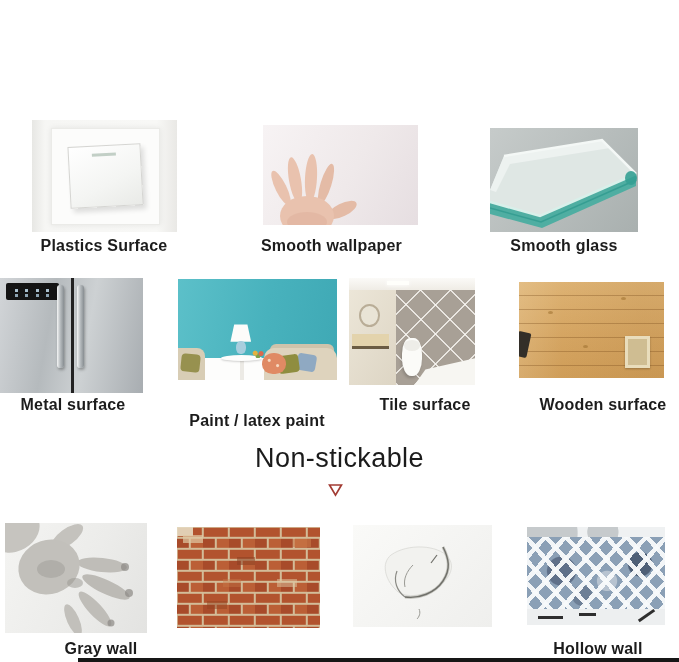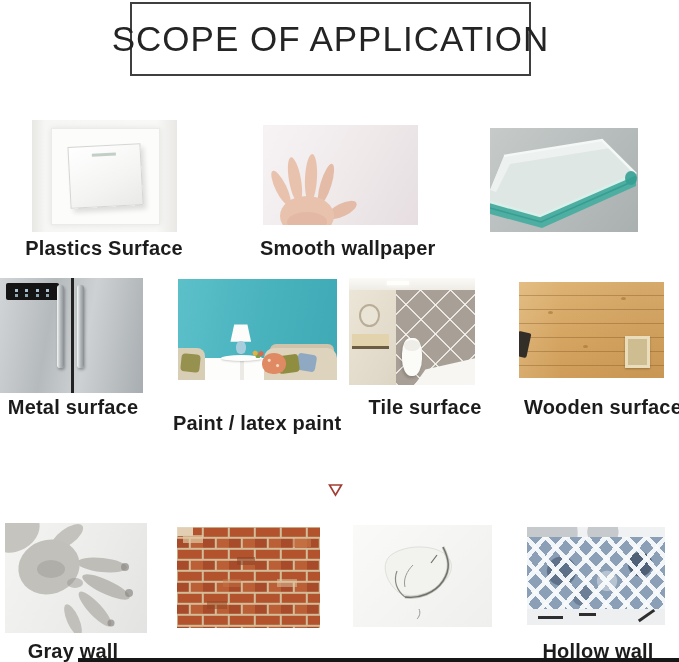--- a/index.html
+++ b/index.html
@@ -7,21 +7,21 @@
           font-family:"Liberation Sans",sans-serif;}
 
   
   .title-box{position:absolute;left:130px;top:2px;width:401px;height:74px;
              border:2px solid #3f3f3f;display:flex;align-items:center;justify-content:center;
              box-sizing:border-box;background:#fff;}
   .title-text{font-size:35px;letter-spacing:1px;color:#242424;font-weight:400;white-space:nowrap;}
 
   
   .ph{position:absolute;overflow:hidden;}
-  .lbl{position:absolute;height:20px;text-align:center;font-size:20px;font-weight:600;
+  .lbl{position:absolute;height:20px;text-align:center;font-size:16px;font-weight:600;
        color:#1c1c1c;letter-spacing:.2px;white-space:nowrap;}
 
   
   .ns-heading{position:absolute;left:0;top:443px;width:679px;text-align:center;
               font-size:27px;font-weight:400;color:#1b1b1b;letter-spacing:.4px;}
   .ns-triangle{position:absolute;left:327px;top:483px;width:17px;height:15px;}
 
   
   .switch-bg{background:linear-gradient(90deg,#e7e7e4 0%,#f6f6f4 9%,#f8f8f6 86%,#e9e8e5 100%);}
   .switch-plate{position:absolute;left:13%;top:7%;width:74%;height:85%;background:#fcfcfb;
@@ -133,23 +133,20 @@
   .hollow-bottom{position:absolute;bottom:0;left:0;right:0;height:16%;background:#edeff0;}
   .hollow-mark{position:absolute;height:3px;background:#2e2e2e;}
 
   .bottom-strip{position:absolute;left:78px;top:658px;width:601px;height:4px;background:#161616;}
 </style>
 </head>
 <body>
 
 <div class="canvas">
 
-  <div class="title-box">
-    <div class="title-text">SCOPE OF APPLICATION</div>
-  </div>
 
   <div class="ph switch-bg" style="left:32px;top:120px;width:145px;height:112px;">
     <div class="switch-plate">
       <div class="switch-rocker">
         <div class="switch-indicator"></div>
       </div>
     </div>
   </div>
   <div class="lbl" style="left:24px;top:237px;width:160px;">Plastics Surface</div>
 
@@ -157,33 +154,34 @@
     <svg style="position:absolute;left:4px;bottom:-3px;" width="100" height="88" viewBox="0 0 100 88">
       <ellipse cx="14" cy="48" rx="5.5" ry="19" fill="#e9c2ae" transform="rotate(-26 14 48)"></ellipse>
       <ellipse cx="28" cy="40" rx="6" ry="23" fill="#e9c2ae" transform="rotate(-10 28 40)"></ellipse>
       <ellipse cx="44" cy="38" rx="6" ry="24" fill="#e9c2ae" transform="rotate(3 44 38)"></ellipse>
       <ellipse cx="59" cy="44" rx="5.5" ry="21" fill="#e4bba6" transform="rotate(17 59 44)"></ellipse>
       <ellipse cx="75" cy="70" rx="6.5" ry="16" fill="#e4bba6" transform="rotate(64 75 70)"></ellipse>
       <ellipse cx="40" cy="76" rx="27" ry="20" fill="#e9c2ae"></ellipse>
       <ellipse cx="40" cy="82" rx="20" ry="10" fill="#dcae98" opacity=".45"></ellipse>
     </svg>
   </div>
-  <div class="lbl" style="left:260px;top:237px;width:161px;">Smooth wallpaper</div>
+  <div class="lbl" style="left:251px;top:237px;width:161px;">Smooth wallpaper</div>
 
   <div class="ph glass-bg" style="left:490px;top:128px;width:148px;height:104px;">
     <svg width="148" height="104" viewBox="0 0 148 104">
       <polygon points="0,62 14,28 112,12 146,46 50,88 0,74" fill="#dfe7e4"></polygon>
       <polygon points="0,62 14,28 112,12 120,20 20,36 6,64" fill="#edf2f0"></polygon>
       <polygon points="0,74 50,88 146,46 146,58 52,100 0,86" fill="#4faea2"></polygon>
       <polyline points="0,74 50,88 146,46" stroke="#d8f0ea" stroke-width="2.5" fill="none"></polyline>
       <polyline points="0,80 51,94 146,52" stroke="#2f9a8e" stroke-width="1.5" fill="none" opacity=".8"></polyline>
       <polyline points="14,28 112,12 146,46" stroke="#f4f8f6" stroke-width="2.5" fill="none"></polyline>
       <ellipse cx="141" cy="50" rx="6" ry="7" fill="#35a094" opacity=".9"></ellipse>
     </svg>
   </div>
+  <div class="lbl" style="left:484px;top:237px;width:160px;">Smooth glass</div>
 
   <div class="ph fridge-bg" style="left:0px;top:278px;width:143px;height:115px;">
     <div class="fridge-panel">
       <div class="fridge-dots" style="left:18%;"></div>
       <div class="fridge-dots" style="left:58%;"></div>
     </div>
     <div class="fridge-gap"></div>
     <div class="fridge-handle" style="left:40%;"></div>
     <div class="fridge-handle" style="left:54%;"></div>
   </div>
@@ -222,41 +220,42 @@
   <div class="ph wood-bg" style="left:519px;top:282px;width:145px;height:96px;">
     <div class="wood-planks"></div>
     <div class="wood-knot" style="left:20%;top:30%;"></div>
     <div class="wood-knot" style="left:70%;top:16%;"></div>
     <div class="wood-knot" style="left:44%;top:66%;"></div>
     <div class="wood-dark-object"></div>
     <div class="wood-frame"></div>
   </div>
   <div class="lbl" style="left:523px;top:396px;width:160px;">Wooden surface</div>
 
+  <div class="ns-heading">Non-stickable</div>
   <svg class="ns-triangle" viewBox="0 0 20 17">
     <polygon points="3,2 17,2 10,14" fill="none" stroke="#a23b33" stroke-width="2"></polygon>
   </svg>
 
   <div class="ph grayhand-bg" style="left:5px;top:523px;width:142px;height:110px;">
     <svg width="142" height="110" viewBox="0 0 142 110">
       <ellipse cx="10" cy="8" rx="26" ry="20" fill="#c6c4bf" transform="rotate(-30 10 8)"></ellipse>
       <ellipse cx="62" cy="14" rx="19" ry="8" fill="#c4c2bd" transform="rotate(-36 62 14)"></ellipse>
       <ellipse cx="97" cy="42" rx="25" ry="7" fill="#bfbdb8" transform="rotate(6 97 42)"></ellipse>
       <ellipse cx="101" cy="64" rx="26" ry="7" fill="#bcbab5" transform="rotate(25 101 64)"></ellipse>
       <ellipse cx="90" cy="86" rx="23" ry="6.5" fill="#bfbdb8" transform="rotate(47 90 86)"></ellipse>
       <ellipse cx="68" cy="97" rx="17" ry="6" fill="#c2c0bb" transform="rotate(66 68 97)"></ellipse>
       <ellipse cx="44" cy="44" rx="31" ry="27" fill="#c2c0bb" transform="rotate(-18 44 44)"></ellipse>
       <ellipse cx="46" cy="46" rx="14" ry="9" fill="#a3a19c" opacity=".6"></ellipse>
       <ellipse cx="70" cy="60" rx="8" ry="5" fill="#98968f" opacity=".5"></ellipse>
       <circle cx="120" cy="44" r="4" fill="#8b8984" opacity=".7"></circle>
       <circle cx="124" cy="70" r="4" fill="#8b8984" opacity=".7"></circle>
       <circle cx="106" cy="100" r="3.5" fill="#8b8984" opacity=".7"></circle>
     </svg>
   </div>
-  <div class="lbl" style="left:0px;top:640px;width:146px;">Gray wall</div>
+  <div class="lbl" style="left:0px;top:640px;width:146px;padding-left:28px;">Gray wall</div>
 
   <div class="ph" style="left:177px;top:527px;width:143px;height:101px;">
     <svg width="143" height="101" viewBox="0 0 143 101">
       <defs>
         <pattern id="bricks" width="26" height="22" patternUnits="userSpaceOnUse">
           <rect width="26" height="22" fill="#d3bc98"></rect>
           <rect x="0.8" y="0.8" width="24" height="9" fill="#b2532e"></rect>
           <rect x="-12.2" y="11.8" width="24" height="9" fill="#a84b2a"></rect>
           <rect x="13.8" y="11.8" width="24" height="9" fill="#bb5f36"></rect>
         </pattern>

